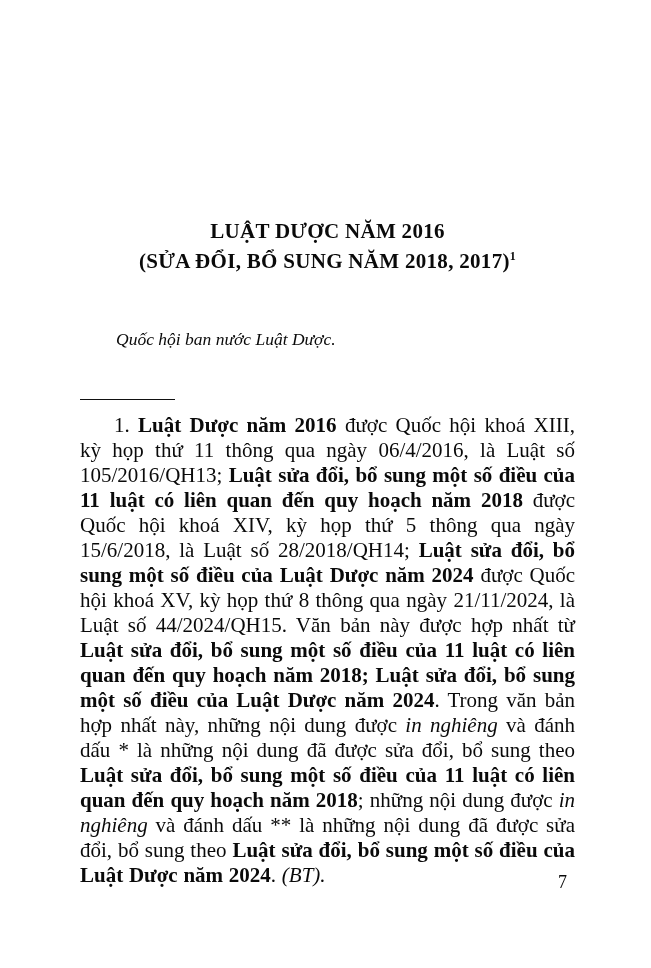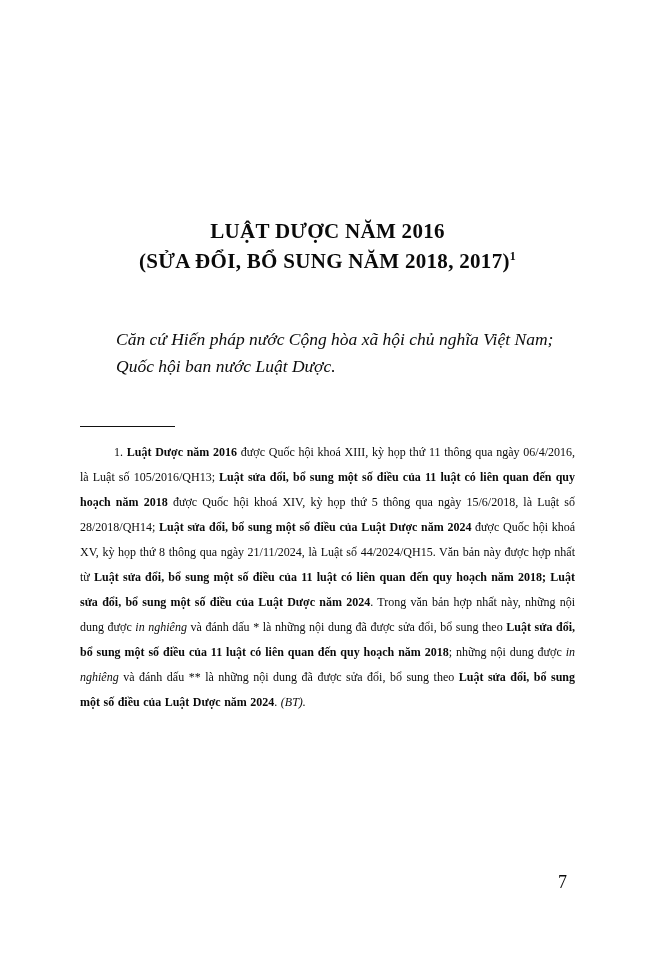--- a/index.html
+++ b/index.html
@@ -44,21 +44,21 @@
     text-align: justify;
   }
   .footnote-rule {
     border: none;
     border-top: 1.6px solid #111;
     width: 95px;
     margin: 46px 0 13px 0;
   }
   .footnote {
     margin: 0;
-    font-size: 12px;
+    font-size: 21px;
     line-height: 25px;
     text-align: justify;
     text-indent: 34px;
     word-spacing: 0.5px;
   }
   .footnote .b { font-weight: bold; }
   .footnote .i { font-style: italic; }
   .page-number {
     position: absolute;
     right: 84px;
@@ -67,21 +67,20 @@
   }
 </style>
 </head>
 <body>
 
 <div class="page">
 
   <h1 class="title"><span>LUẬT DƯỢC NĂM 2016</span><br><span>(SỬA ĐỔI, BỔ SUNG NĂM 2018, 2017)</span><sup>1</sup></h1>
 
   <div class="preamble-group">
-    <p>Căn cứ Hiến pháp nước Cộng hòa xã hội chủ nghĩa Việt Nam;</p>
     <p>Quốc hội ban nước Luật Dược.</p>
   </div>
 
   <hr class="footnote-rule">
 
   <p class="footnote"><span>1. </span><span class="b">Luật Dược năm 2016</span><span> được Quốc hội khoá XIII, kỳ họp thứ 11 thông qua ngày 06/4/2016, là Luật số 105/2016/QH13; </span><span class="b">Luật sửa đổi, bổ sung một số điều của 11 luật có liên quan đến quy hoạch năm 2018</span><span> được Quốc hội khoá XIV, kỳ họp thứ 5 thông qua ngày 15/6/2018, là Luật số 28/2018/QH14; </span><span class="b">Luật sửa đổi, bổ sung một số điều của Luật Dược năm 2024</span><span> được Quốc hội khoá XV, kỳ họp thứ 8 thông qua ngày 21/11/2024, là Luật số 44/2024/QH15. Văn bản này được hợp nhất từ </span><span class="b">Luật sửa đổi, bổ sung một số điều của 11 luật có liên quan đến quy hoạch năm 2018; Luật sửa đổi, bổ sung một số điều của Luật Dược năm 2024</span><span>. Trong văn bản hợp nhất này, những nội dung được </span><span class="i">in nghiêng</span><span> và đánh dấu * là những nội dung đã được sửa đổi, bổ sung theo </span><span class="b">Luật sửa đổi, bổ sung một số điều của 11 luật có liên quan đến quy hoạch năm 2018</span><span>; những nội dung được </span><span class="i">in nghiêng</span><span> và đánh dấu ** là những nội dung đã được sửa đổi, bổ sung theo </span><span class="b">Luật sửa đổi, bổ sung một số điều của Luật Dược năm 2024</span><span>. </span><span class="i">(BT).</span></p>
 
   <div class="page-number">7</div>
 
 </div>

